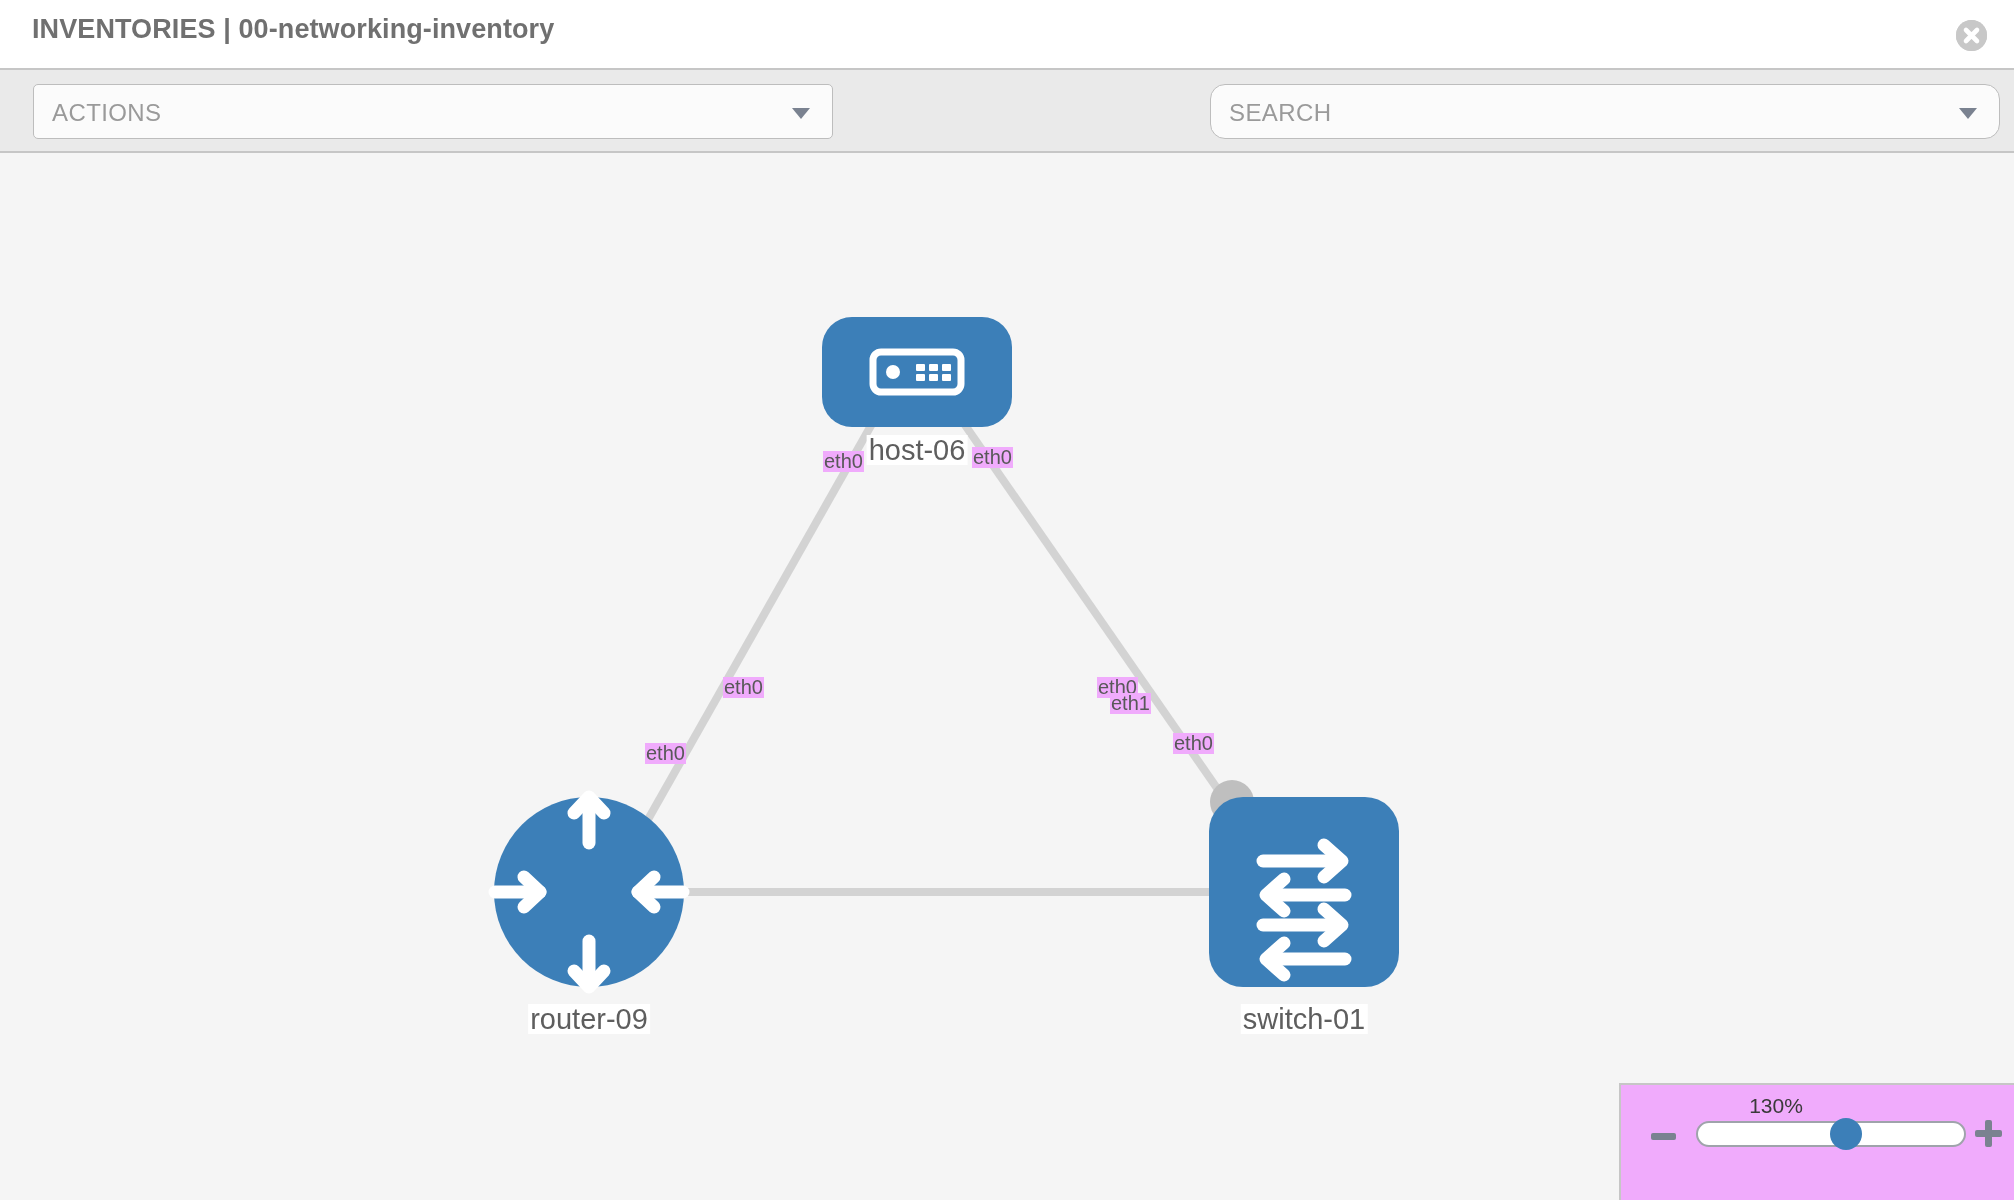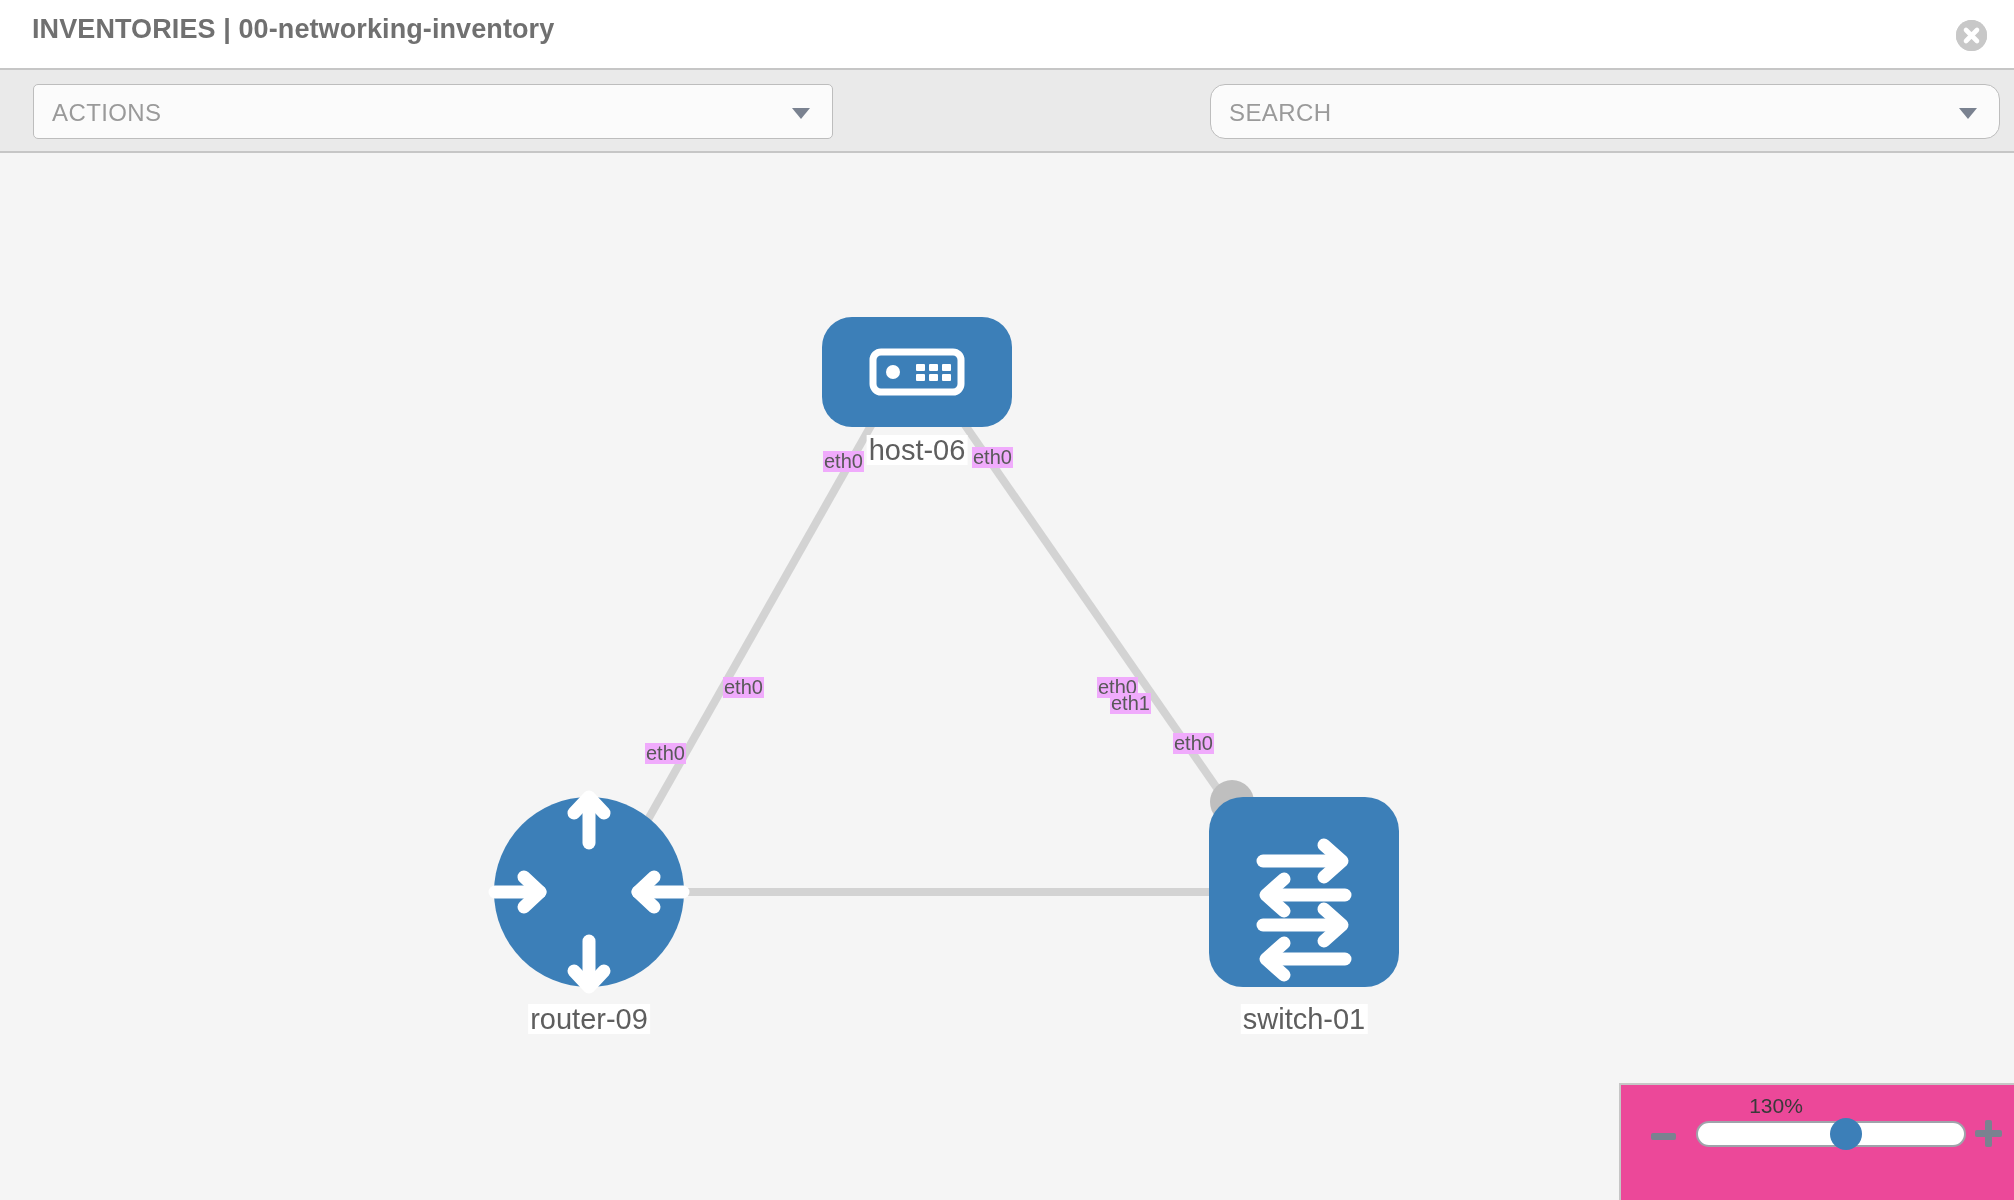--- a/index.html
+++ b/index.html
@@ -161,21 +161,21 @@
     line-height: 1.05;
   }
 
   
   .zoom-panel {
     position: absolute;
     left: 1619px;
     top: 1083px;
     width: 395px;
     height: 117px;
-    background: #ec4899;
+    background: #f0abfc;
     border-top: 2px solid #c6c6c6;
     border-left: 2px solid #c6c6c6;
     box-sizing: border-box;
   }
   .zoom-value {
     position: absolute;
     top: 9px;
     left: 0;
     width: 310px;
     text-align: center;

